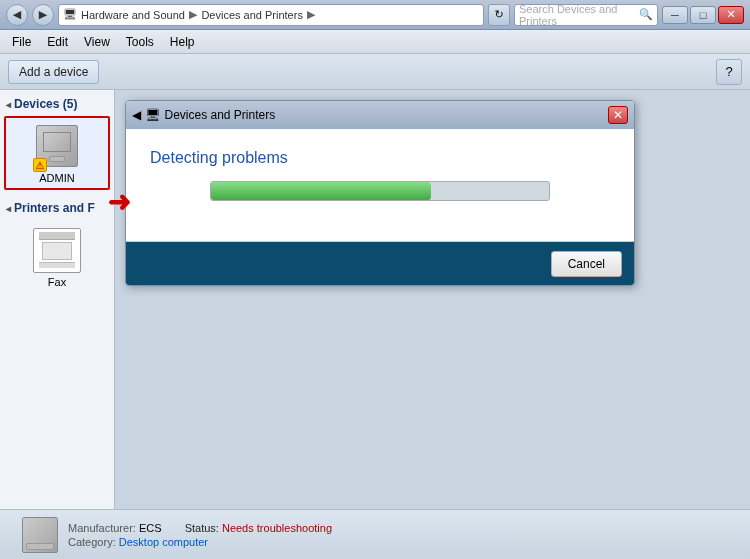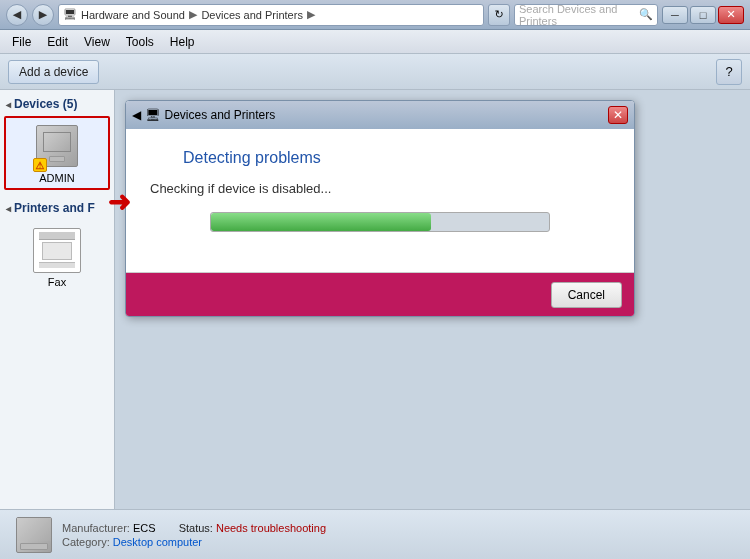--- a/index.html
+++ b/index.html
@@ -283,21 +283,20 @@
       color: white;
       font-size: 12px;
     }
     .dialog-content {
       padding: 20px 24px;
     }
     .dialog-heading {
       font-size: 16px;
       color: #2255aa;
       margin-bottom: 14px;
-      margin-left: 33px;
     }
     .dialog-status {
       font-size: 13px;
       color: #333;
       margin-bottom: 16px;
     }
     .progress-bar-container {
       width: 340px;
       height: 20px;
       background: #d0d8e0;
@@ -306,21 +305,21 @@
       overflow: hidden;
       margin: 0 auto 20px auto;
     }
     .progress-bar-fill {
       height: 100%;
       background: linear-gradient(to bottom, #88dd88, #44aa44);
       border-radius: 3px;
     }
     .dialog-footer {
       height: 44px;
-      background: #be185d;
+      background: #0c4a6e;
       border-top: 1px solid #ccc;
       display: flex;
       align-items: center;
       justify-content: flex-end;
       padding: 0 12px;
     }
     .cancel-btn {
       padding: 5px 16px;
       background: linear-gradient(to bottom, #f8f8f8, #e0e0e0);
       border: 1px solid #aaa;
@@ -330,21 +329,21 @@
       color: #000;
     }
 
     
     .status-bar {
       height: 50px;
       background: linear-gradient(to bottom, #dce6f0, #c8d4e0);
       border-top: 1px solid #b0bcc8;
       display: flex;
       align-items: center;
-      padding: 4px 16px;
+      padding: 4px 22px;
       gap: 10px;
     }
     .status-device-icon {
       width: 36px;
       height: 36px;
       background: linear-gradient(135deg, #d0d0d0, #a0a0a0);
       border: 1px solid #888;
       border-radius: 2px;
       flex-shrink: 0;
     }
@@ -482,21 +481,20 @@
         <div class="dialog-title-left">
           <span style="font-size:12px;cursor:pointer;">◀</span>
           <span>🖥</span>
           <span class="dialog-title-text">Devices and Printers</span>
         </div>
         <div class="dialog-close">✕</div>
       </div>
 
       <div class="dialog-content">
         <div class="dialog-heading">Detecting problems</div>
-        <div class="dialog-status">Checking if device is disabled...</div>
         <div class="progress-bar-container">
           <div class="progress-bar-fill" style="width: 65%;"></div>
         </div>
       </div>
 
       <div class="dialog-footer">
         <button class="cancel-btn">Cancel</button>
       </div>
     </div>
   </div>

